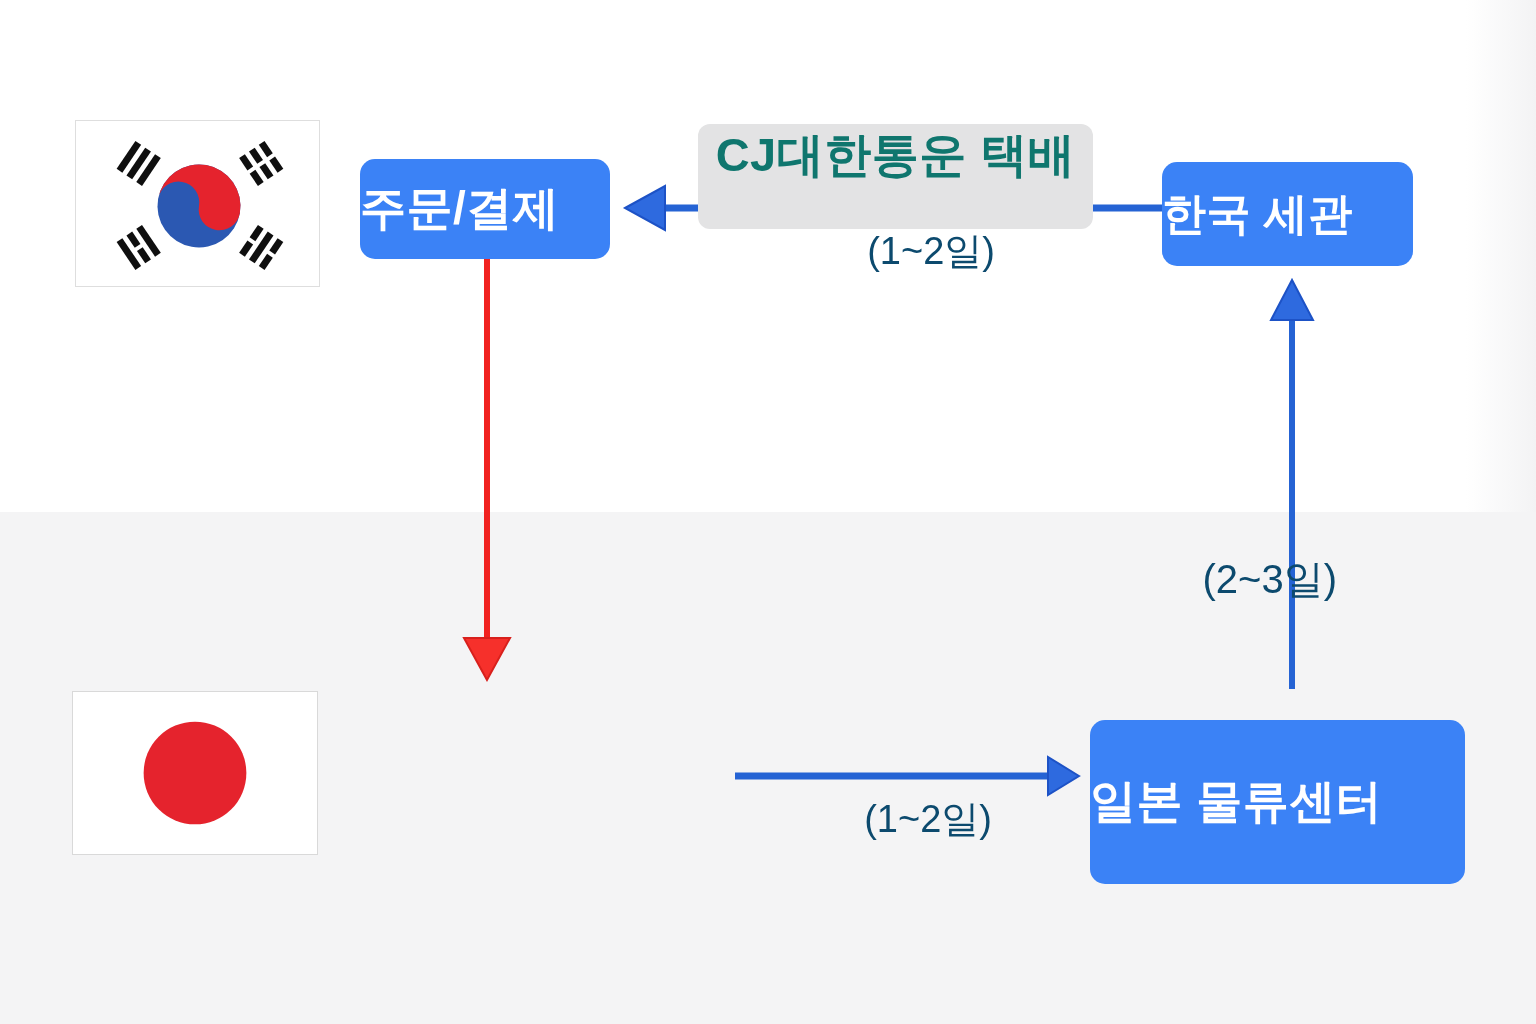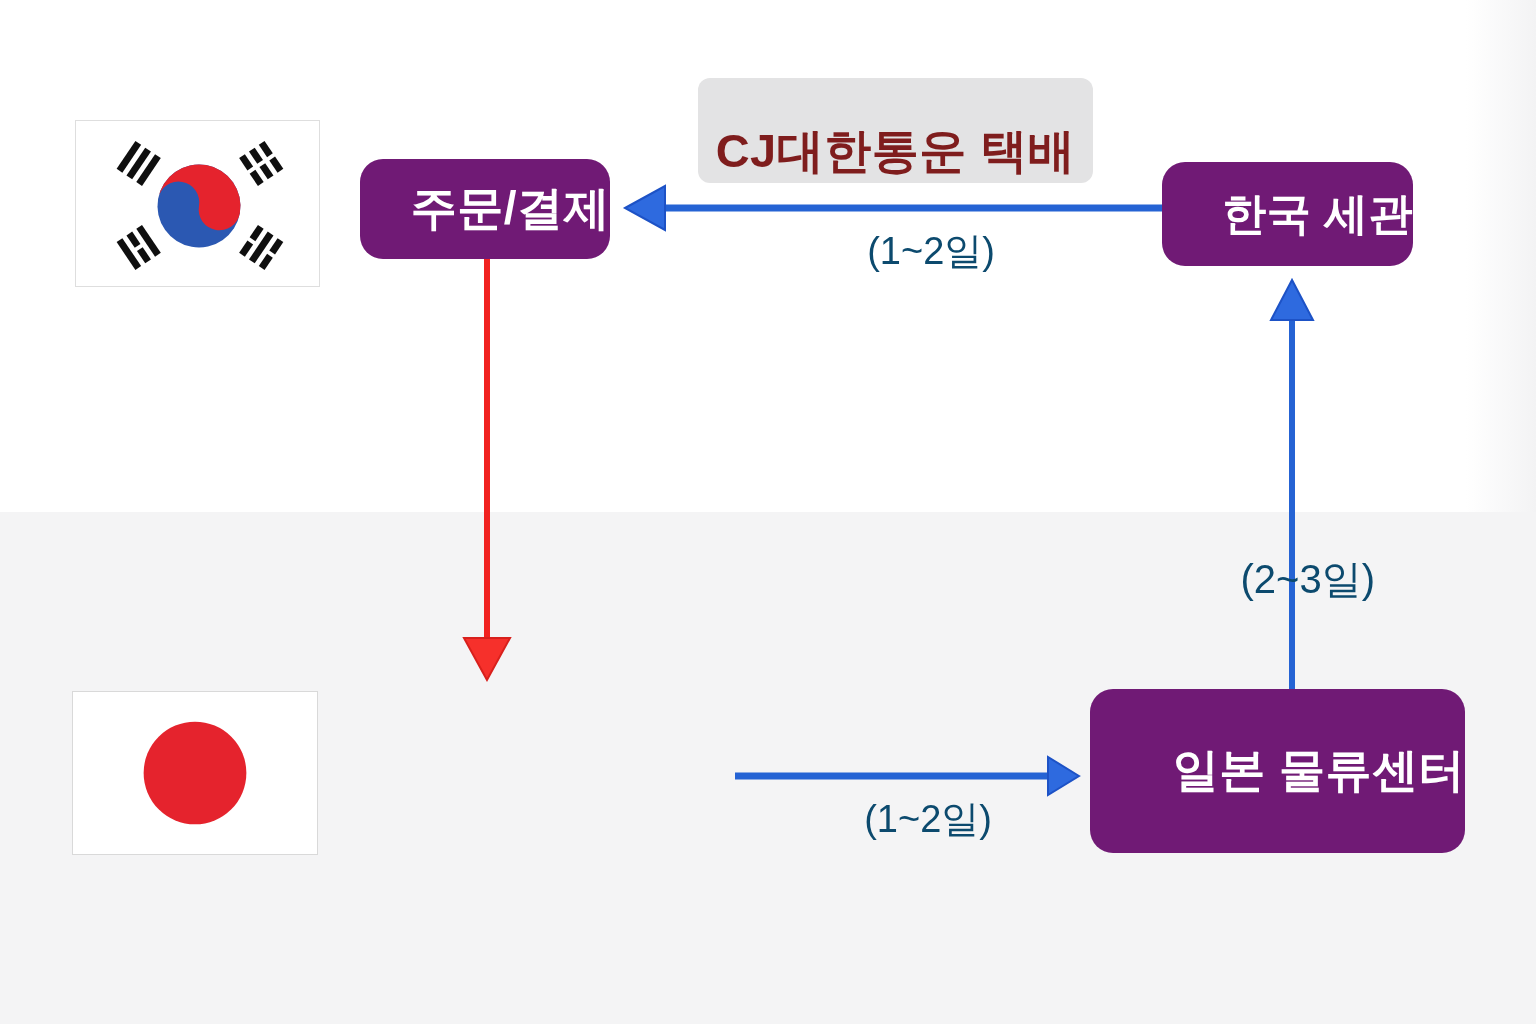--- a/index.html
+++ b/index.html
@@ -7,29 +7,29 @@
     position:relative; width:1536px; height:1024px;
     background:#ffffff; overflow:hidden;
     font-family:"Liberation Sans", sans-serif;
   }
   .bg-bottom { position:absolute; left:0; top:512px; width:1536px; height:512px; background:#f4f4f5; }
   .bg-right  { position:absolute; right:0; top:0; width:70px; height:512px;
                background:linear-gradient(90deg, rgba(244,244,245,0), #f3f3f4); }
   .layer-arrows { position:absolute; left:0; top:0; width:1536px; height:1024px; z-index:1; }
   .node {
     position:absolute; z-index:2;
-    background:#701a75; border-radius:23px; color:#ffffff;
-    display:flex; flex-direction:column; align-items:flex-end; justify-content:center;
+    background:#3b82f6; border-radius:15px; color:#ffffff;
+    display:flex; flex-direction:column; align-items:flex-start; justify-content:center;
     font-weight:700; text-align:center; letter-spacing:0.5px;
   }
   .glabel {
     position:absolute; z-index:2;
-    background:#e3e3e4; border-radius:12px; color:#7f1d1d;
-    display:flex; align-items:flex-end; justify-content:center;
-    font-weight:600; letter-spacing:0.5px;
+    background:#e3e3e4; border-radius:12px; color:#0f766e;
+    display:flex; align-items:flex-start; justify-content:center;
+    font-weight:600; letter-spacing:0.5px;margin-top:46px;
   }
   .time {
     position:absolute; z-index:2; color:#0c4a6e;
     font-size:38px; font-weight:500; text-align:right; white-space:nowrap;
   }
   .flag { position:absolute; z-index:2; background:#ffffff; box-sizing:border-box; }
   .flag svg { display:block; width:100%; height:100%; }
 </style>
 </head>
 <body>
@@ -107,34 +107,34 @@
 
   <div class="node" style="left:360px; top:159px; width:250px; height:100px; font-size:46px;">
     <span>주문/결제</span>
   </div>
 
   <div class="node" style="left:1162px; top:162px; width:251px; height:104px; font-size:44px;">
     <span>한국 세관</span>
   </div>
 
 
-  <div class="node" style="left:1090px; top:689px; width:375px; height:164px; font-size:46px;">
+  <div class="node" style="left:1090px; top:720px; width:375px; height:164px; font-size:46px;">
     <span>일본 물류센터</span>
   </div>
 
   <div class="glabel" style="left:698px; top:78px; width:395px; height:105px; font-size:47px;">
     <span>CJ대한통운 택배</span>
   </div>
 
 
   <div class="time" style="left:795px; top:226px; width:200px;">
     <span>(1~2일)</span>
   </div>
 
-  <div class="time" style="left:1175px; top:552px; width:200px; font-size:40px;">
+  <div class="time" style="left:1137px; top:552px; width:200px; font-size:40px;">
     <span>(2~3일)</span>
   </div>
 
   <div class="time" style="left:792px; top:794px; width:200px;">
     <span>(1~2일)</span>
   </div>
 
 </div>
 
 </body></html>

